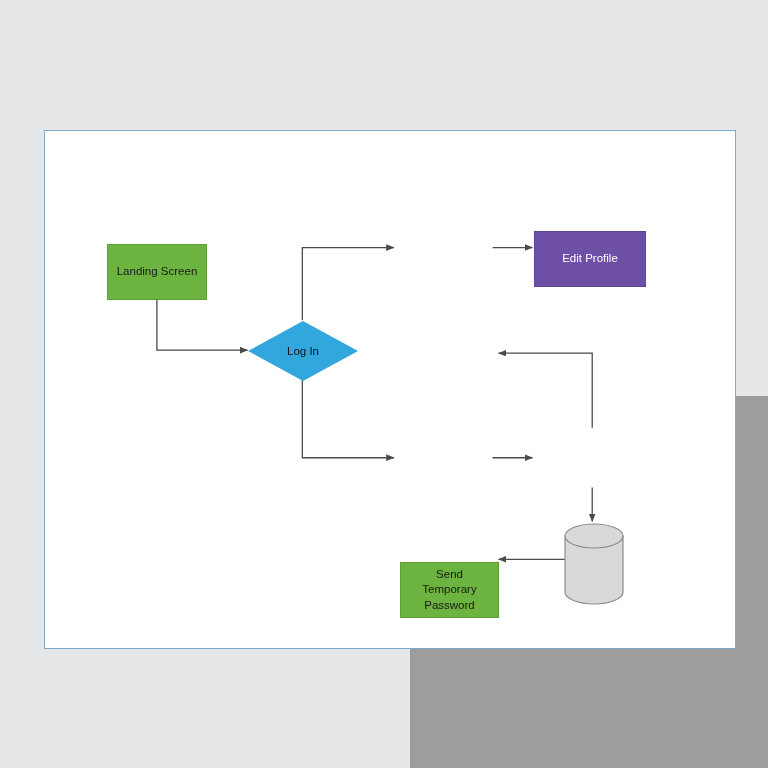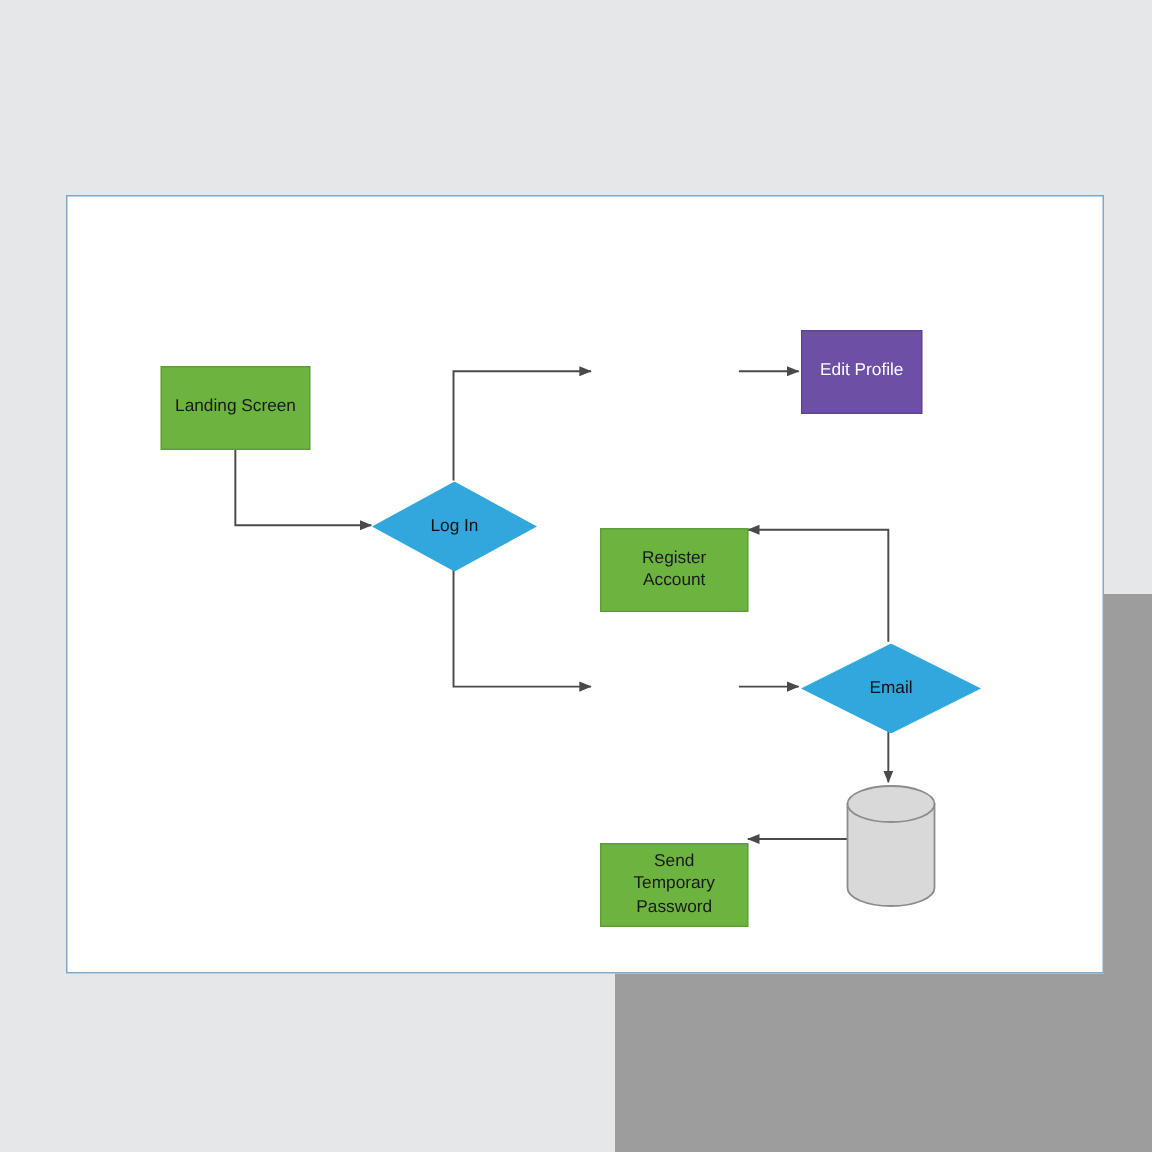--- a/index.html
+++ b/index.html
@@ -144,36 +144,26 @@
       </div>
 
       <div class="diamond-wrap" style="left:203px; top:190px; width:110px; height:60px;">
         <svg class="diamond-shape" viewBox="0 0 110 60" preserveAspectRatio="none">
           <polygon points="55,0 110,30 55,60 0,30" fill="#32a7dd"></polygon>
         </svg>
         <span class="diamond-label">Log In</span>
       </div>
 
 
-      <div class="node node-rect purple" style="left:489px; top:89px; width:81px; height:56px; color:#ffffff;">
+      <div class="node node-rect purple" style="left:489px; top:100px; width:112px; height:56px; color:#ffffff;">
         <span class="node-label">Edit Profile</span>
       </div>
 
-      <div class="node node-rect green" style="left:355px; top:192px; width:99px; height:56px;">
-        <span class="node-label">Register
-Account</span>
-      </div>
 
 
-      <div class="diamond-wrap" style="left:489px; top:298px; width:120px; height:60px;">
-        <svg class="diamond-shape" viewBox="0 0 120 60" preserveAspectRatio="none">
-          <polygon points="60,0 120,30 60,60 0,30" fill="#32a7dd"></polygon>
-        </svg>
-        <span class="diamond-label">Email</span>
-      </div>
 
       <div class="cylinder" style="left:518px; top:392px; width:62px; height:82px;">
         <svg viewBox="0 0 62 82" width="62" height="82">
           <path d="M2,13 L2,69 A29,12 0 0 0 60,69 L60,13 Z" fill="#d9d9d9" stroke="#8c8c8c" stroke-width="1.2"></path>
           <ellipse cx="31" cy="13" rx="29" ry="12" fill="#d9d9d9" stroke="#8c8c8c" stroke-width="1.2"></ellipse>
         </svg>
       </div>
 
       <div class="node node-rect green" style="left:355px; top:402px; width:99px; height:56px;">
         <span class="node-label">Send

